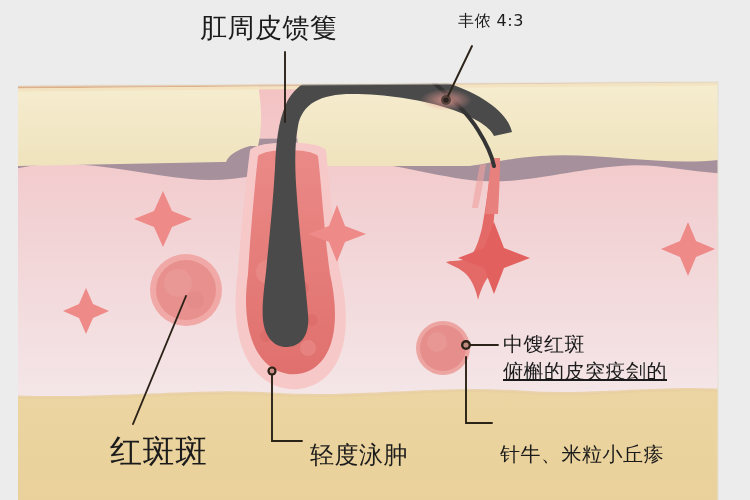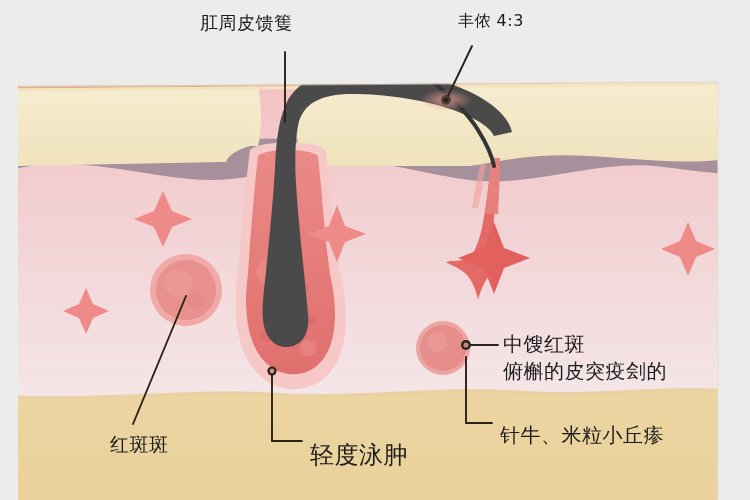--- a/index.html
+++ b/index.html
@@ -207,30 +207,30 @@
   </g>
 
   <g>
     <circle cx="272" cy="371" r="4.6" fill="#2b2218"></circle>
     <circle cx="272" cy="371" r="2.4" fill="#c98d86"></circle>
     <circle cx="466" cy="345" r="5" fill="#2b2218"></circle>
     <circle cx="466" cy="345" r="2.6" fill="#c08b7f"></circle>
   </g>
 </svg>
 
-<div class="lbl" style="left:200px;top:12px;font-size:18px;">肛周皮馈篗</div>
+<div class="lbl" style="left:200px;top:12px;font-size:27px;">肛周皮馈篗</div>
 
 <div class="lbl" style="left:458px;top:12px;font-size:16px;">丰侬 4:3</div>
 
-<div class="lbl" style="left:110px;top:433px;font-size:19px;">红斑斑</div>
+<div class="lbl" style="left:110px;top:433px;font-size:32px;">红斑斑</div>
 
 <div class="lbl" style="left:310px;top:441px;font-size:24px;">轻度泳肿</div>
 
 <div class="lbl sm" style="left:503px;top:333px;text-align:right;">中馊红斑</div>
 
-<div class="lbl sm" style="left:503px;top:360px;">俯槲的皮突疫刽的</div>
-
-
-<div class="lbl sm" style="left:500px;top:424px;">针牛、米粒小丘瘆</div>
+<div class="lbl sm" style="left:503px;top:360px;text-decoration:underline;">俯槲的皮突疫刽的</div>
+
+
+<div class="lbl sm" style="left:500px;top:443px;">针牛、米粒小丘瘆</div>
 
 <div class="lbl sm" style="left:300px;top:488px;font-size:19px;color:#2a2a2a;"></div>
 
 </div>
 
 </body></html>

